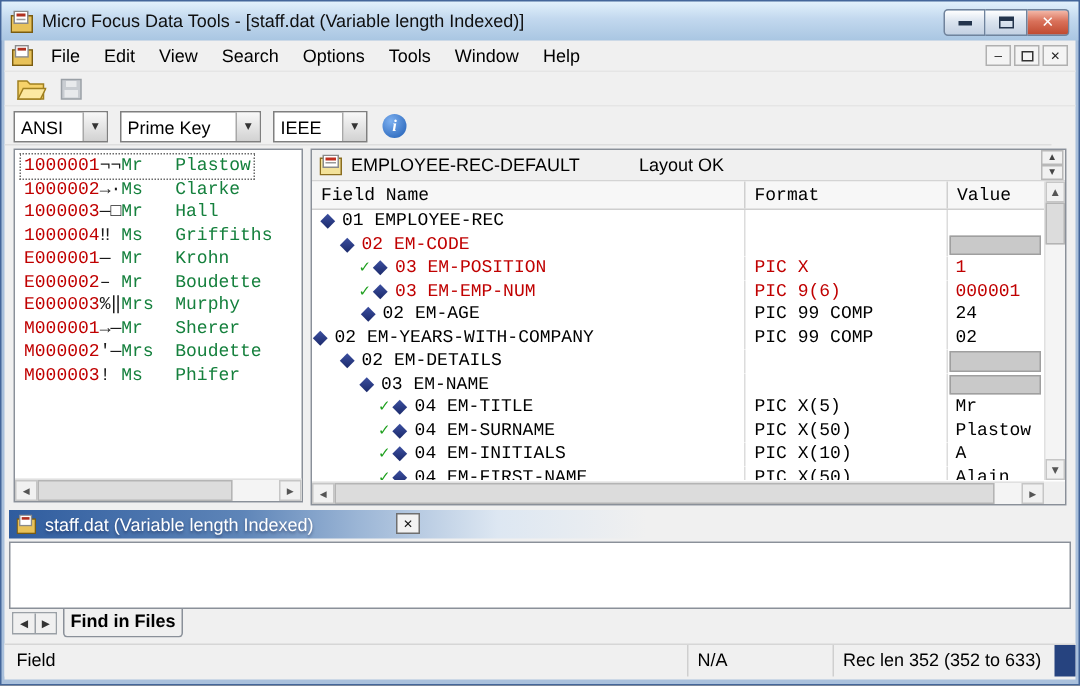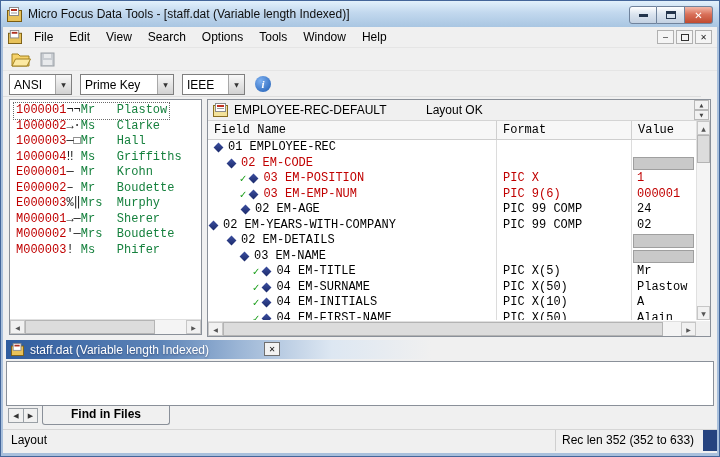--- a/index.html
+++ b/index.html
@@ -85,21 +85,21 @@
   .dock-caption{position:absolute;left:3px;right:3px;top:313px;height:19px;background:linear-gradient(90deg,#2f5c9e 0%,#5e85b8 22%,#9cb6d6 33%,#dde7f2 46%,#f0f0f0 60%);display:flex;align-items:center;text-align:right;}
   .dock-title{margin-left:6px;color:#fff;text-shadow:0 1px 2px rgba(10,20,60,.45);white-space:nowrap;}
   .dock-close{position:absolute;left:258px;top:2px;width:16px;height:14px;background:#f2f2f2;border:1px solid #6f6f6f;display:flex;align-items:center;justify-content:center;font-size:8px;color:#111;}
 
   
   .output-pane{position:absolute;left:3px;right:3px;top:334px;height:45px;background:#fff;border:1px solid #8a9099;}
   .tab-row{position:absolute;left:3px;right:3px;top:379px;height:22px;}
   .tab-arrows{position:absolute;left:2px;top:2px;display:flex;border:1px solid #9aa0a6;}
   .tab-arrow{width:14px;height:13px;display:flex;align-items:center;justify-content:center;font-size:7px;color:#333;background:#f0f0f0;}
   .tab-arrow + .tab-arrow{border-left:1px solid #9aa0a6;}
-  .tab{position:absolute;left:36px;top:0;height:19px;padding:0 28px;background:#f0f0f0;border:1px solid #8a9099;border-top:none;font-weight:bold;line-height:17px;border-radius:0 0 3px 3px;white-space:nowrap;}
+  .tab{position:absolute;left:36px;top:0;height:19px;padding:0 4px;background:#f0f0f0;border:1px solid #8a9099;border-top:none;font-weight:bold;line-height:17px;border-radius:0 0 3px 3px;white-space:nowrap;}
   .statusbar{position:absolute;left:0;right:0;top:402px;height:22px;border-top:1px solid #d6d6d6;background:#f0f0f0;}
   .sb-left{position:absolute;left:8px;line-height:21px;}
   .sb-mid{position:absolute;left:455px;width:97px;height:100%;border-left:1px solid #cfcfcf;line-height:21px;padding-left:6px;}
   .sb-right{position:absolute;left:552px;width:148px;height:100%;border-left:1px solid #cfcfcf;line-height:21px;padding-left:6px;white-space:nowrap;}
   .sb-corner-block{position:absolute;right:0;top:0;width:14px;height:100%;background:#26437f;}
 </style>
 </head>
 <body>
 
 <div class="window">
@@ -352,19 +352,20 @@
             <span>◀</span>
           </div>
         <div class="tab-arrow sym">
             <span>▶</span>
           </div>
       </div>
       <div class="tab">Find in Files</div>
     </div>
 
     <div class="statusbar">
-      <span class="sb-left">Layout</span>
+      <span class="sb-left">Field</span>
+      <span class="sb-mid">N/A</span>
       <span class="sb-right">Rec len 352 (352 to 633)</span>
       <span class="sb-corner-block"></span>
     </div>
 
   </div>
 </div>
 
 </body></html>

